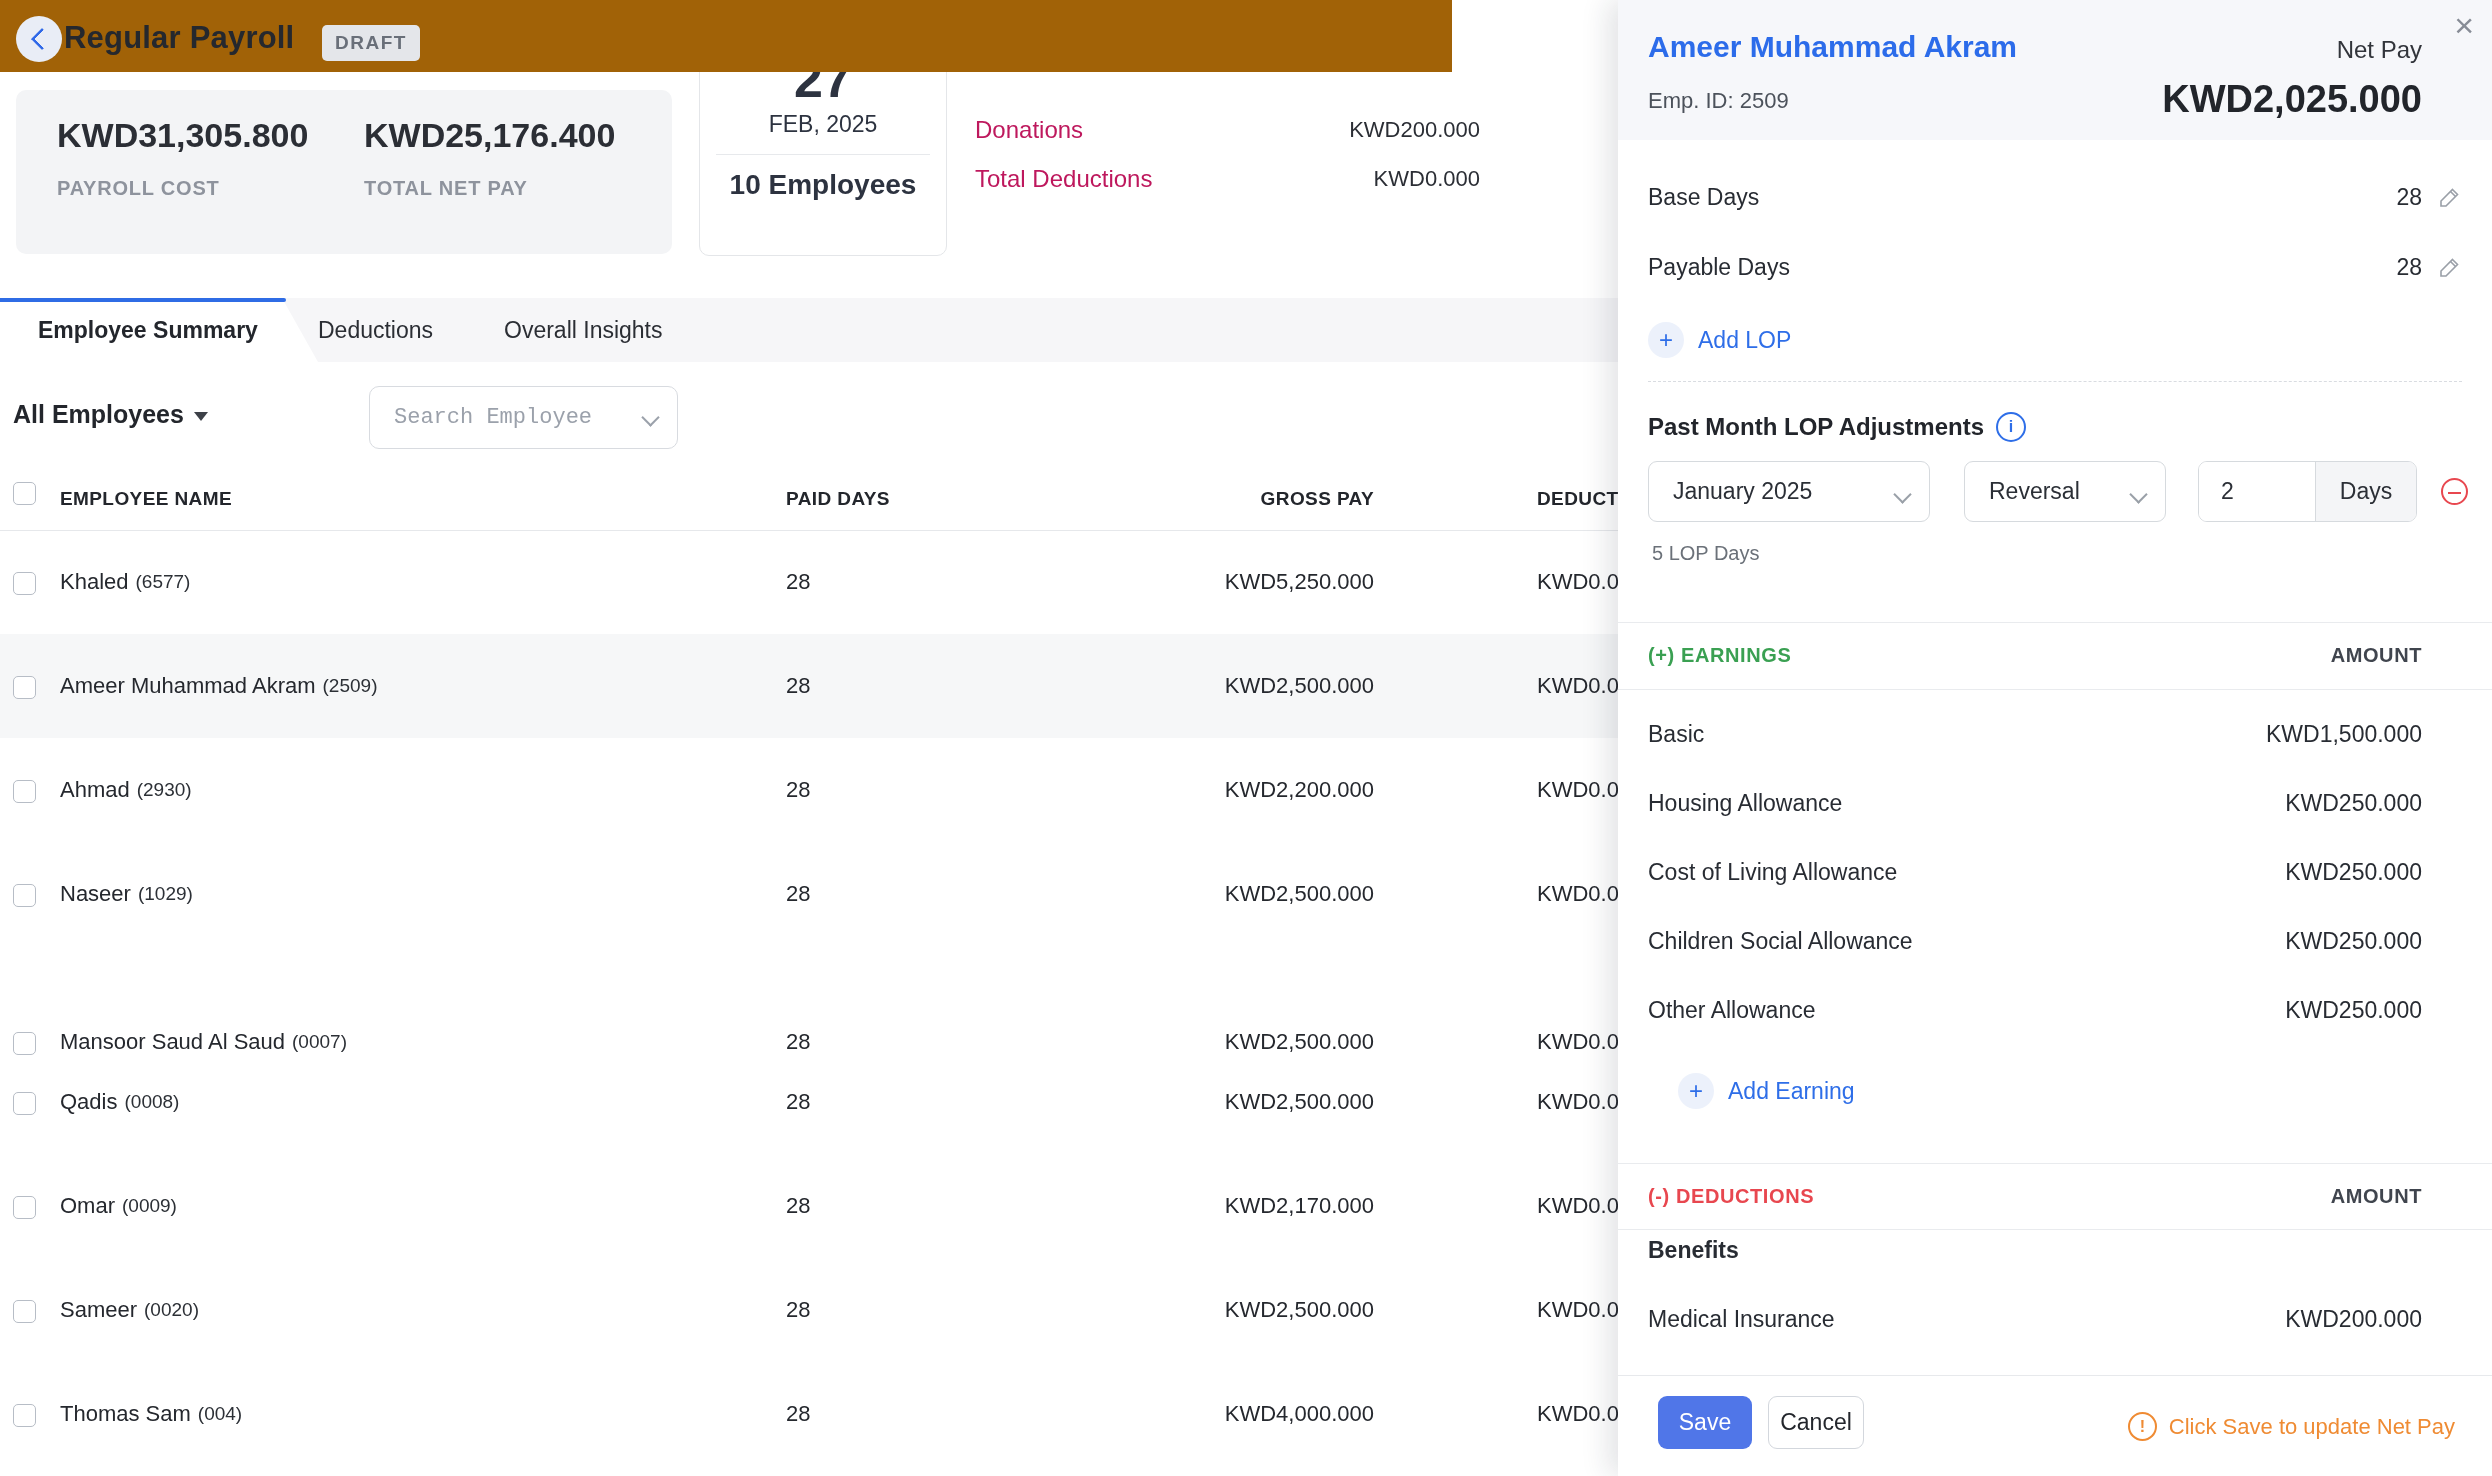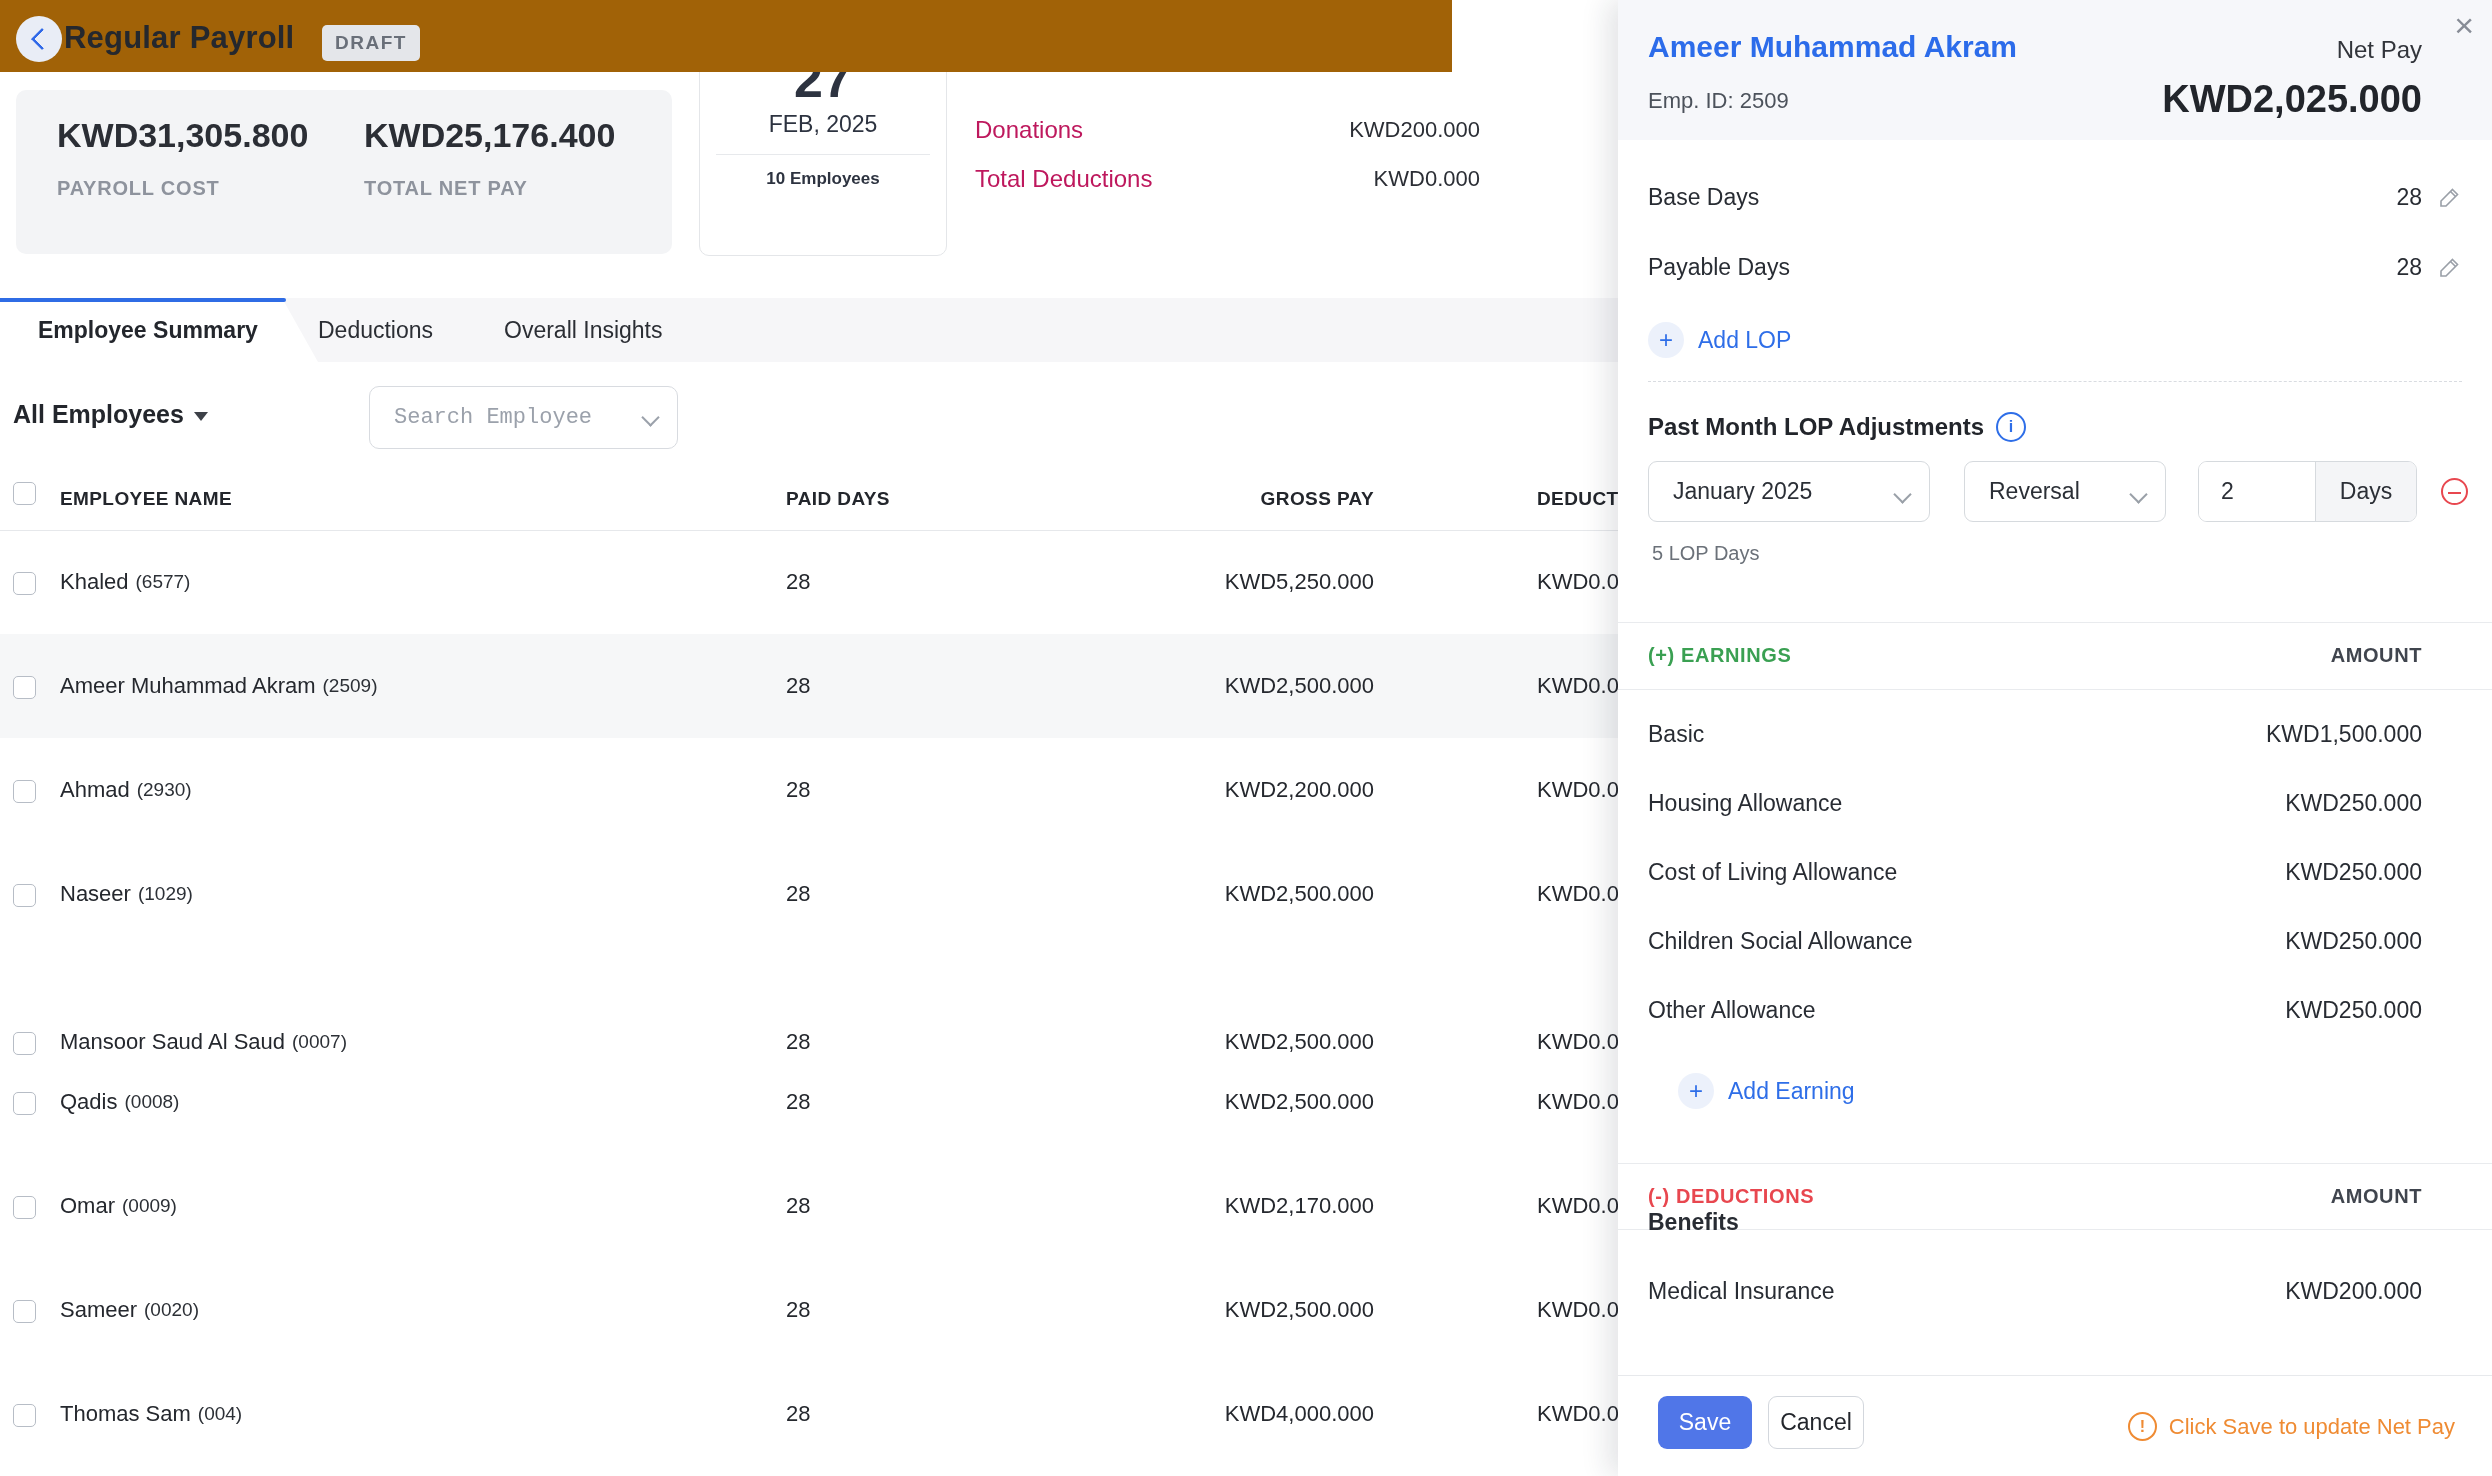--- a/index.html
+++ b/index.html
@@ -22,21 +22,21 @@
   .stat{position:absolute;top:26px;}
   .stat .v{font-size:34px;font-weight:600;color:#2b2e35;}
   .stat .l{margin-top:22px;font-size:20px;color:#8e939d;letter-spacing:.8px;font-weight:bold;}
   .stat.s1{left:30px;margin-left:11px;} .stat.s2{left:348px;}
 
   .date-card{position:absolute;left:699px;top:40px;width:246px;height:214px;background:#fff;
              border:1px solid #e4e6e9;border-radius:10px;overflow:hidden;text-align:center;}
   .date-day{margin-top:12px;font-size:52px;font-weight:600;color:#2d3340;line-height:52px;}
   .date-my{margin-top:6px;font-size:23px;color:#2d3340;}
   .date-div{margin:16px 16px 0 16px;border-top:1px solid #e7e9ec;}
-  .date-emp{margin-top:14px;font-size:17px;font-weight:600;color:#2d3340;}
+  .date-emp{margin-top:14px;font-size:28px;font-weight:600;color:#2d3340;}
 
   .extra-row{position:absolute;left:975px;width:505px;display:flex;justify-content:space-between;align-items:center;}
   .extra-row .el{font-size:24px;color:#be185d;}
   .extra-row .ev{font-size:22px;color:#2b2e35;}
   .extra1{top:116px;} .extra2{top:165px;}
 
   
   .tab-strip{position:absolute;left:0;top:298px;width:1618px;height:64px;background:#f6f6f8;}
   .tab-active-shape{position:absolute;left:0;top:0;width:322px;height:64px;background:#fff;
      clip-path:polygon(0 0,282px 0,318px 64px,0 64px);}
@@ -397,21 +397,21 @@
       <span class="al">Add Earning</span>
     </div>
 
     <div class="sec-div" style="top:1163px"></div>
     <div class="sec-head" style="top:1163px">
       <span class="t ded-title">(-) DEDUCTIONS</span>
       <span class="a">AMOUNT</span>
     </div>
     <div class="sec-div" style="top:1229px"></div>
 
-    <div class="prows" style="top:1188px">
+    <div class="prows" style="top:1216px">
       <div class="prow group">
         <span class="pl">Benefits</span>
       </div>
       <div class="prow">
         <span class="pl">Medical Insurance</span>
         <span class="pv">KWD200.000</span>
       </div>
     </div>
 
     <div class="panel-footer">

